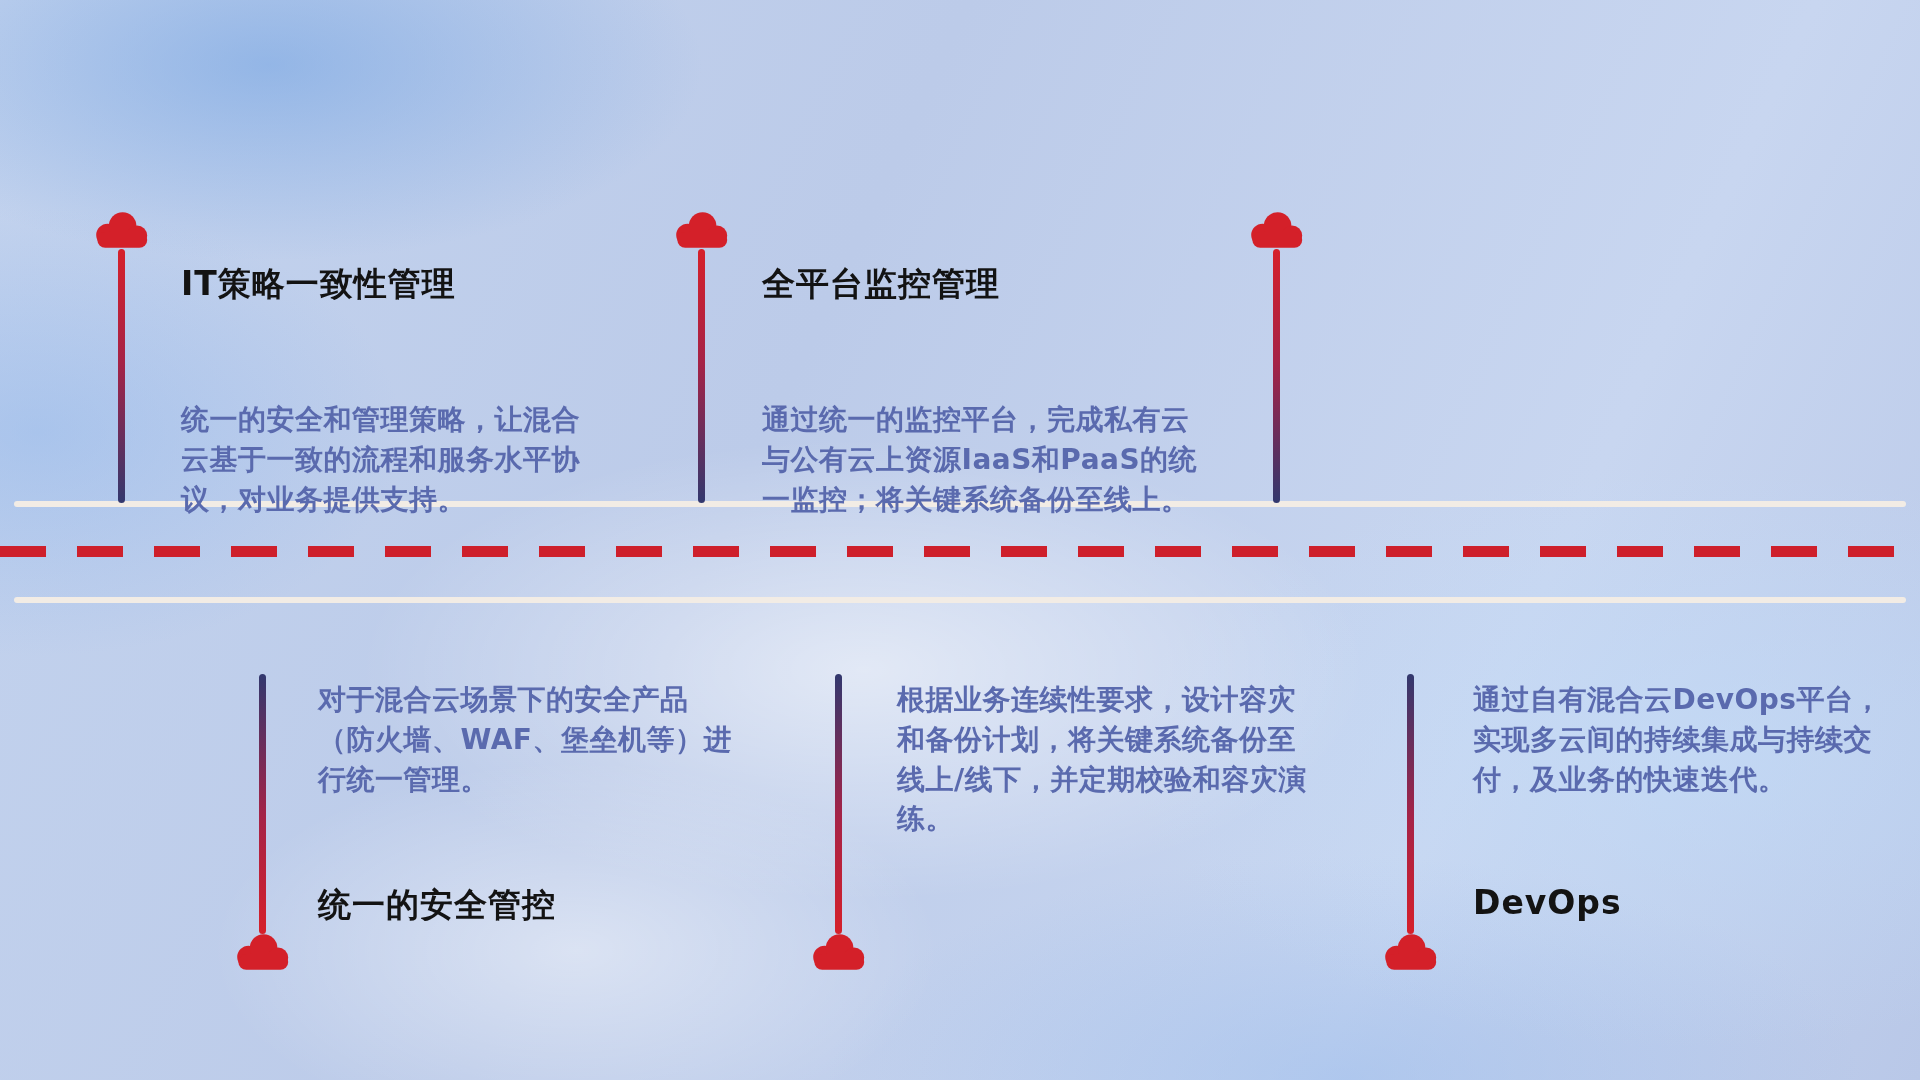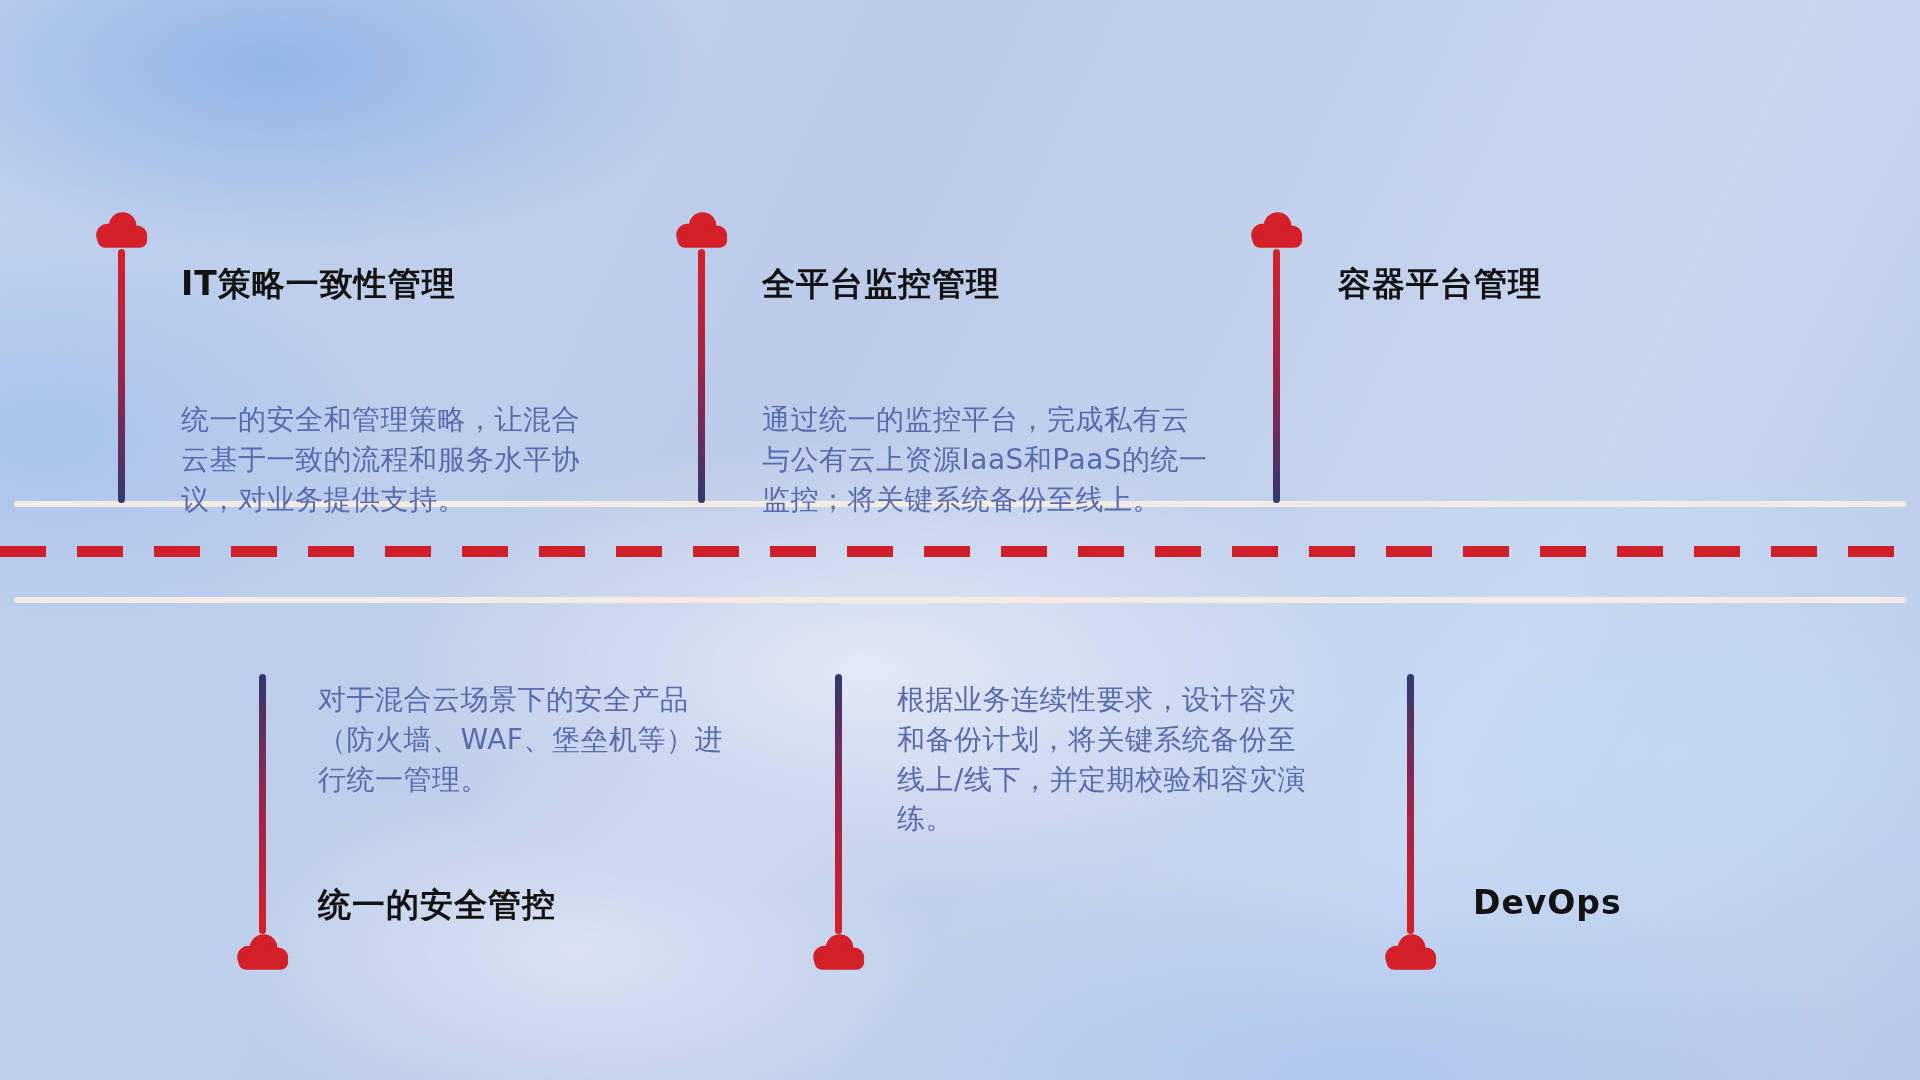--- a/index.html
+++ b/index.html
@@ -26,20 +26,21 @@
   .pin.down { background:linear-gradient(to bottom, #d6202a 0%, #a52347 45%, #32386e 100%); }
   .pin.up   { background:linear-gradient(to top,   #d6202a 0%, #a52347 45%, #32386e 100%); }
 
   .title {
     position:absolute; font-size:33px; font-weight:bold; color:#131313;
     letter-spacing:1px; white-space:nowrap;
   }
   .desc {
     position:absolute; font-size:28px; color:#5a6aae; line-height:1.42;
     letter-spacing:0.5px;
+    font-weight:bold;
   }
 
   .road-line {
     position:absolute; left:14px; right:14px; height:6px;
     background:#f2ece5; border-radius:3px;
   }
   .road-dash {
     position:absolute; left:0; right:0; top:546px; height:11px;
     background:repeating-linear-gradient(to right, #ce1f2b 0 46px, transparent 46px 77px);
   }
@@ -78,21 +79,20 @@
   </div>
 
   <div class="item">
     <svg class="cloud" viewBox="0 0 100 68" style="left:1247px;top:168px">
       <circle cx="26" cy="45" r="19"></circle>
         <circle cx="51" cy="30" r="23"></circle>
         <circle cx="75" cy="46" r="17"></circle>
       <rect x="9" y="40" width="83" height="26" rx="13"></rect>
     </svg>
     <div class="pin down" style="left:1273px;top:209px;height:254px"></div>
-    <div class="title" style="left:1338px;top:222px">容器平台管理</div>
   </div>
 
   <div class="item">
     <div class="pin up" style="left:259px;top:634px;height:260px"></div>
     <svg class="cloud" viewBox="0 0 100 68" style="left:233px;top:890px">
       <circle cx="26" cy="45" r="19"></circle>
         <circle cx="51" cy="30" r="23"></circle>
         <circle cx="75" cy="46" r="17"></circle>
       <rect x="9" y="40" width="83" height="26" rx="13"></rect>
     </svg>
@@ -112,16 +112,17 @@
   </div>
 
   <div class="item">
     <div class="pin up" style="left:1407px;top:634px;height:260px"></div>
     <svg class="cloud" viewBox="0 0 100 68" style="left:1381px;top:890px">
       <circle cx="26" cy="45" r="19"></circle>
         <circle cx="51" cy="30" r="23"></circle>
         <circle cx="75" cy="46" r="17"></circle>
       <rect x="9" y="40" width="83" height="26" rx="13"></rect>
     </svg>
+    <div class="desc" style="left:1473px;top:640px;width:430px">通过自有混合云DevOps平台，实现多云间的持续集成与持续交付，及业务的快速迭代。</div>
     <div class="title" style="left:1473px;top:843px">DevOps</div>
   </div>
 
 </div>
 
 </body></html>

